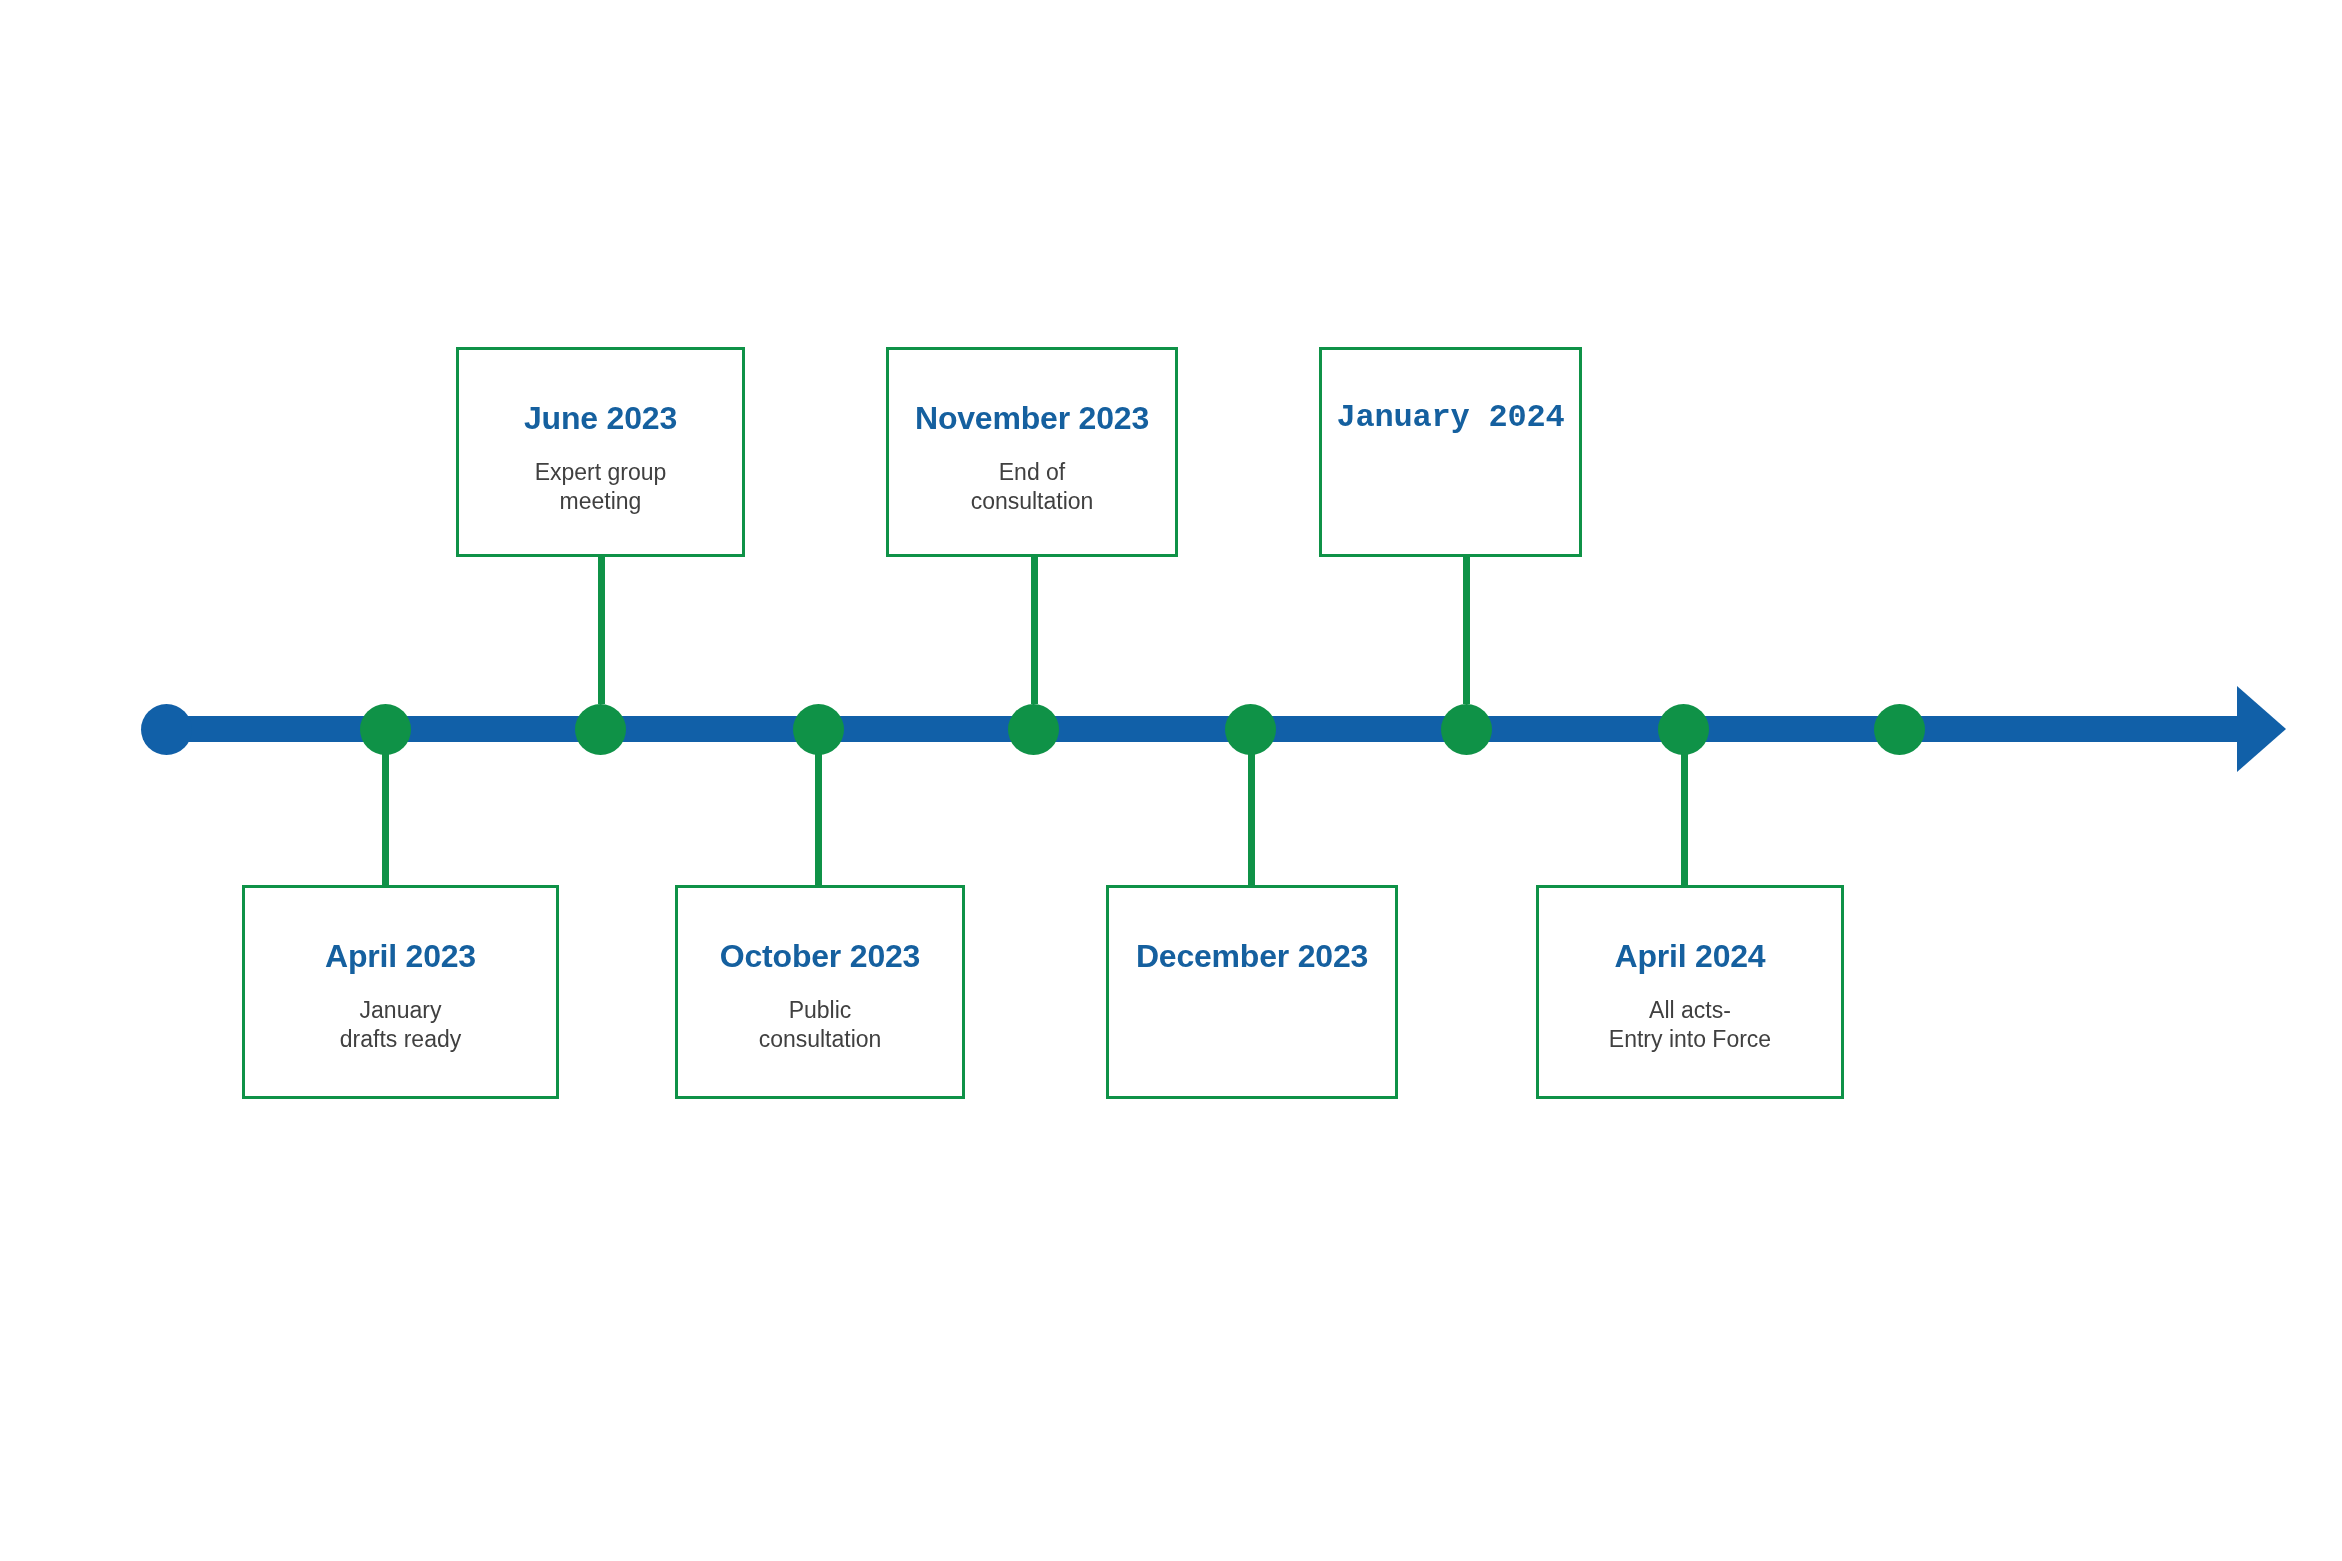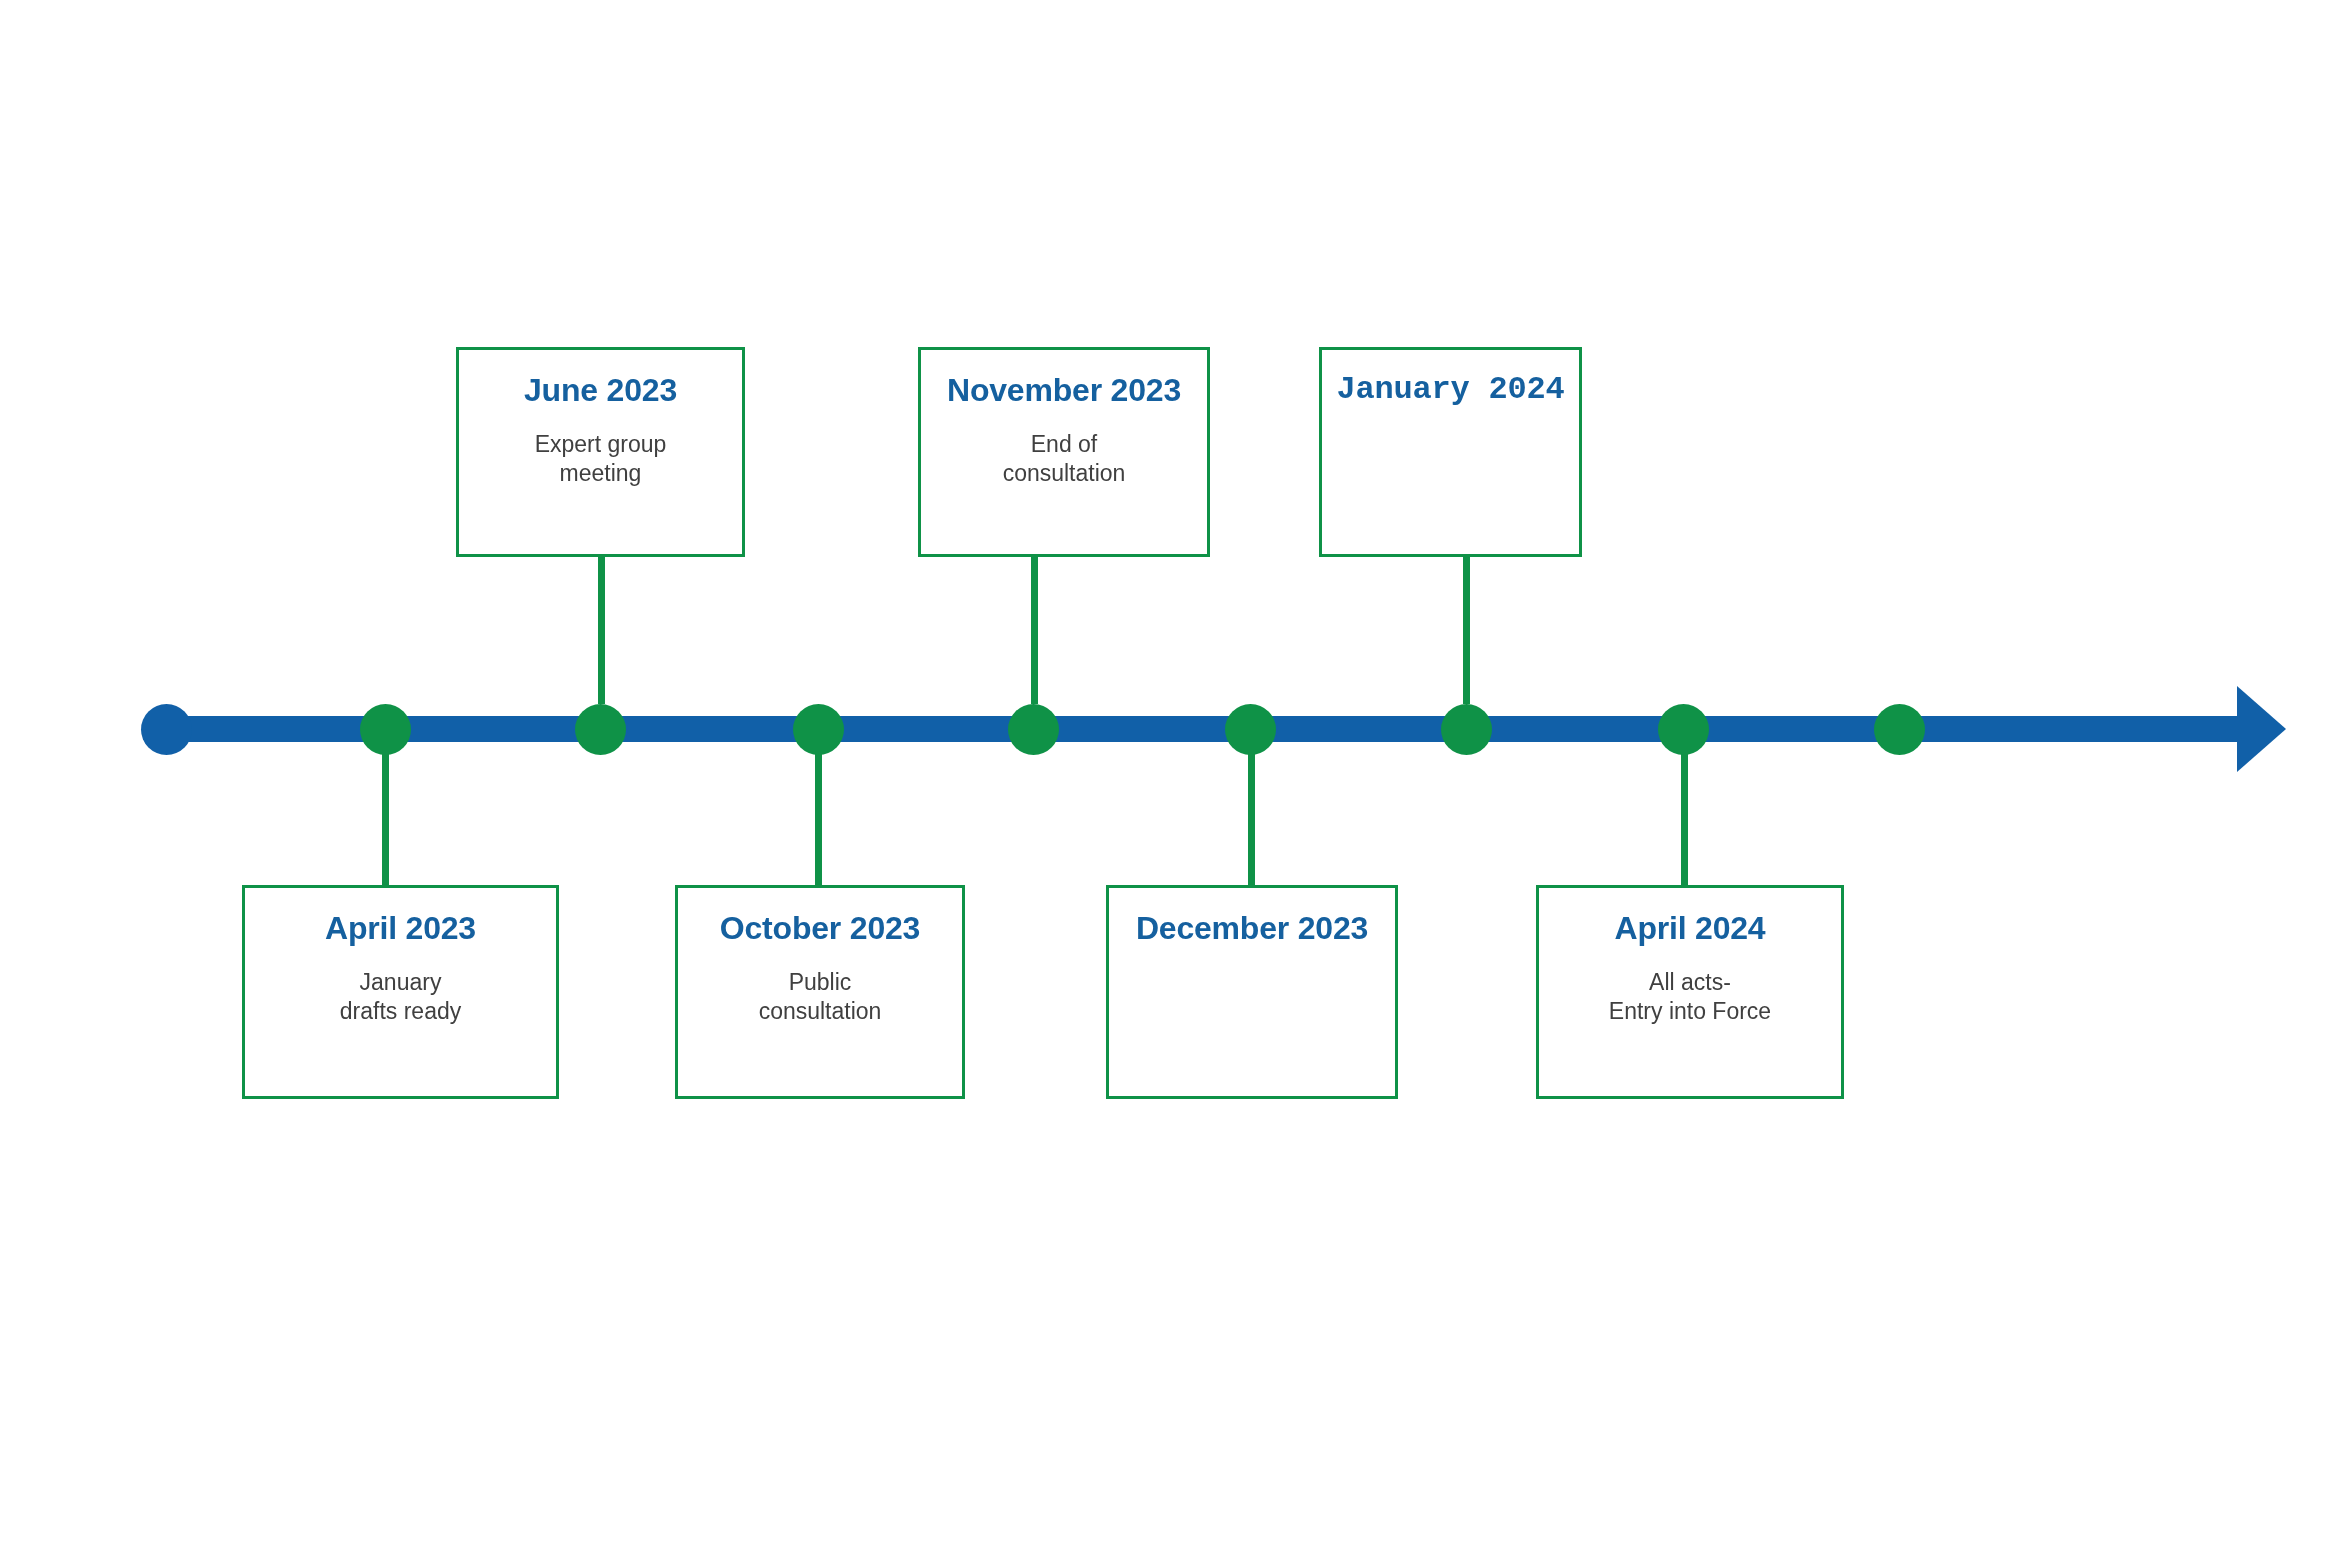--- a/index.html
+++ b/index.html
@@ -65,21 +65,21 @@
   
   .event-box {
     position: absolute;
     box-sizing: border-box;
     border: 3.7px solid #0f9247;
     background: #ffffff;
     display: flex;
     flex-direction: column;
     align-items: center;
     justify-content: flex-start;
-    padding-top: 24px;
+    padding-top: 52px;
     text-align: center;
   }
   .event-date {
     color: #15609f;
     font-weight: bold;
     font-size: 32px;
     line-height: 1.0;
     letter-spacing: -0.2px;
     white-space: nowrap;
   }
@@ -125,21 +125,21 @@
         <div class="event-desc">Expert group
 meeting</div>
       </div>
       <div class="stem" style="left: 815px; top: 754px; height: 131px;"></div>
       <div class="event-box bot-box" style="left: 675px; top: 885px; width: 290px;">
         <div class="event-date">October 2023</div>
         <div class="event-desc">Public
 consultation</div>
       </div>
       <div class="stem" style="left: 1031px; top: 557px; height: 147px;"></div>
-      <div class="event-box top-box" style="left: 886px; top: 347px; width: 292px; margin-left: 32px;">
+      <div class="event-box top-box" style="left: 886px; top: 347px; width: 292px;">
         <div class="event-date">November 2023</div>
         <div class="event-desc">End of
 consultation</div>
       </div>
       <div class="stem" style="left: 1248px; top: 754px; height: 131px;"></div>
       <div class="event-box bot-box" style="left: 1106px; top: 885px; width: 292px;">
         <div class="event-date">December 2023</div>
       </div>
       <div class="stem" style="left: 1463px; top: 557px; height: 147px;"></div>
       <div class="event-box top-box" style="left: 1319px; top: 347px; width: 263px; font-family: Liberation Mono, monospace;">

